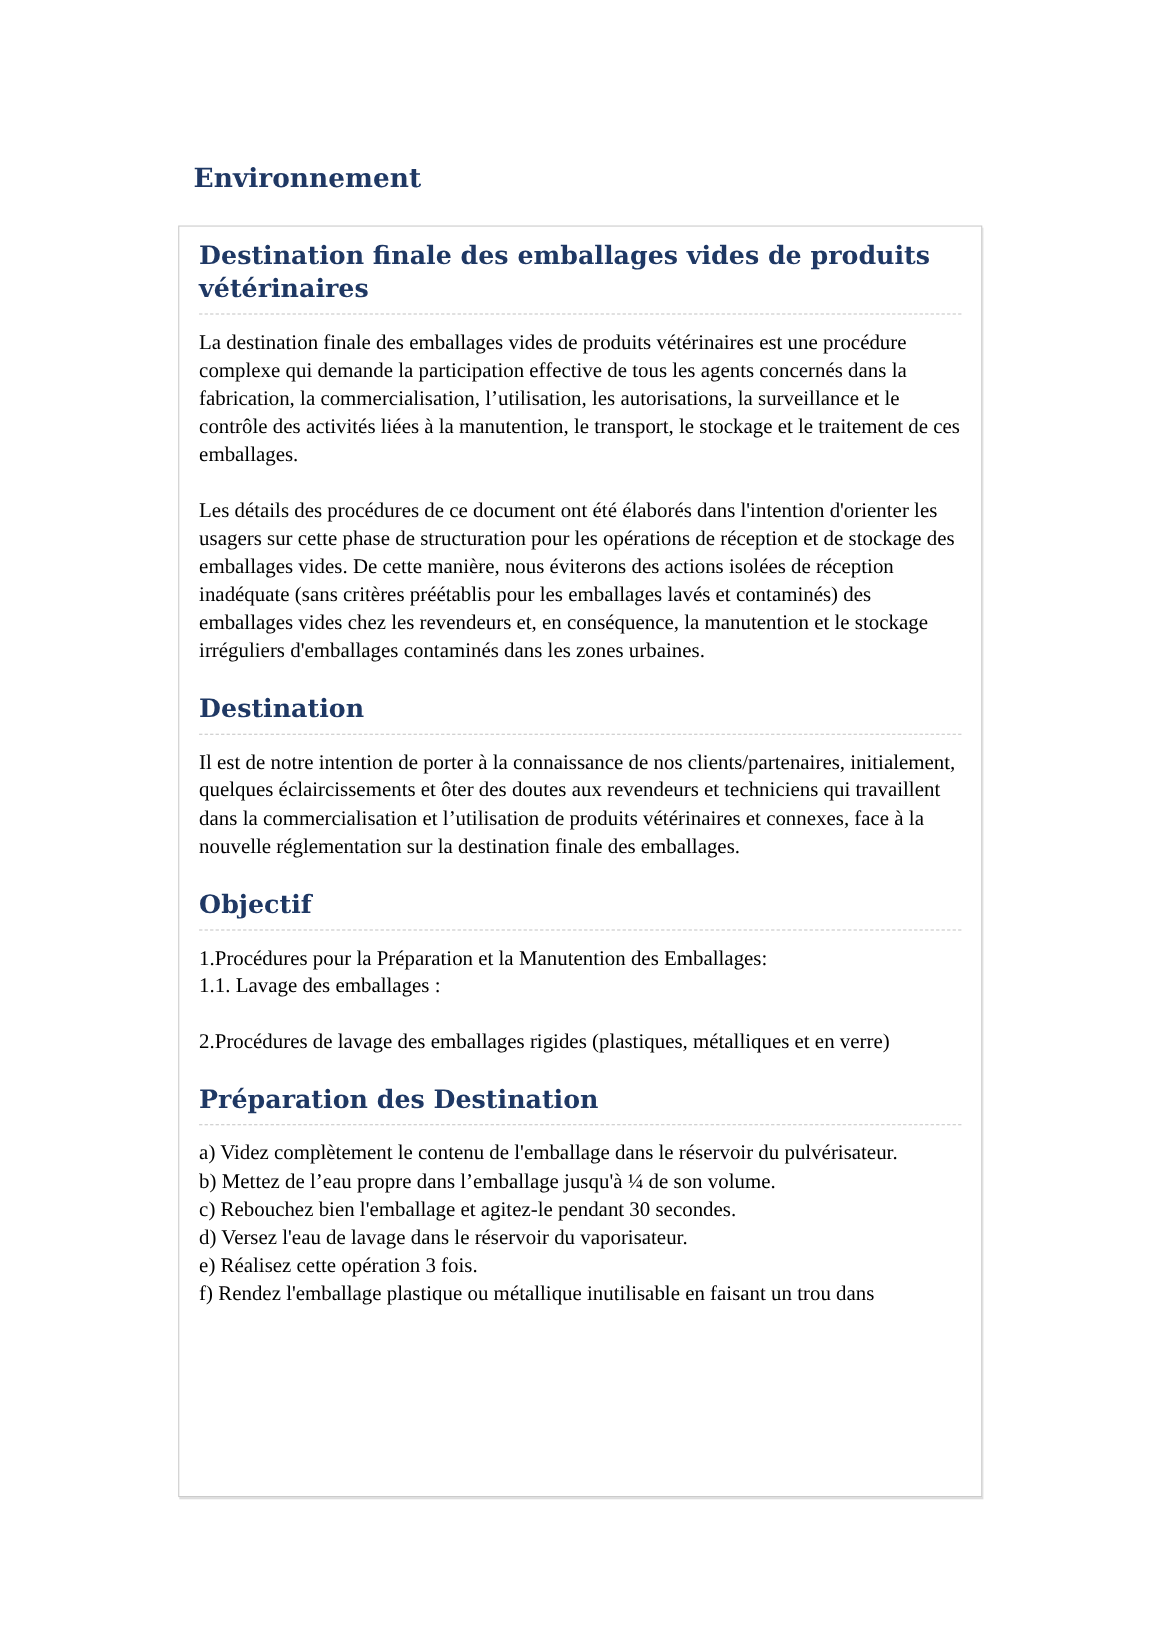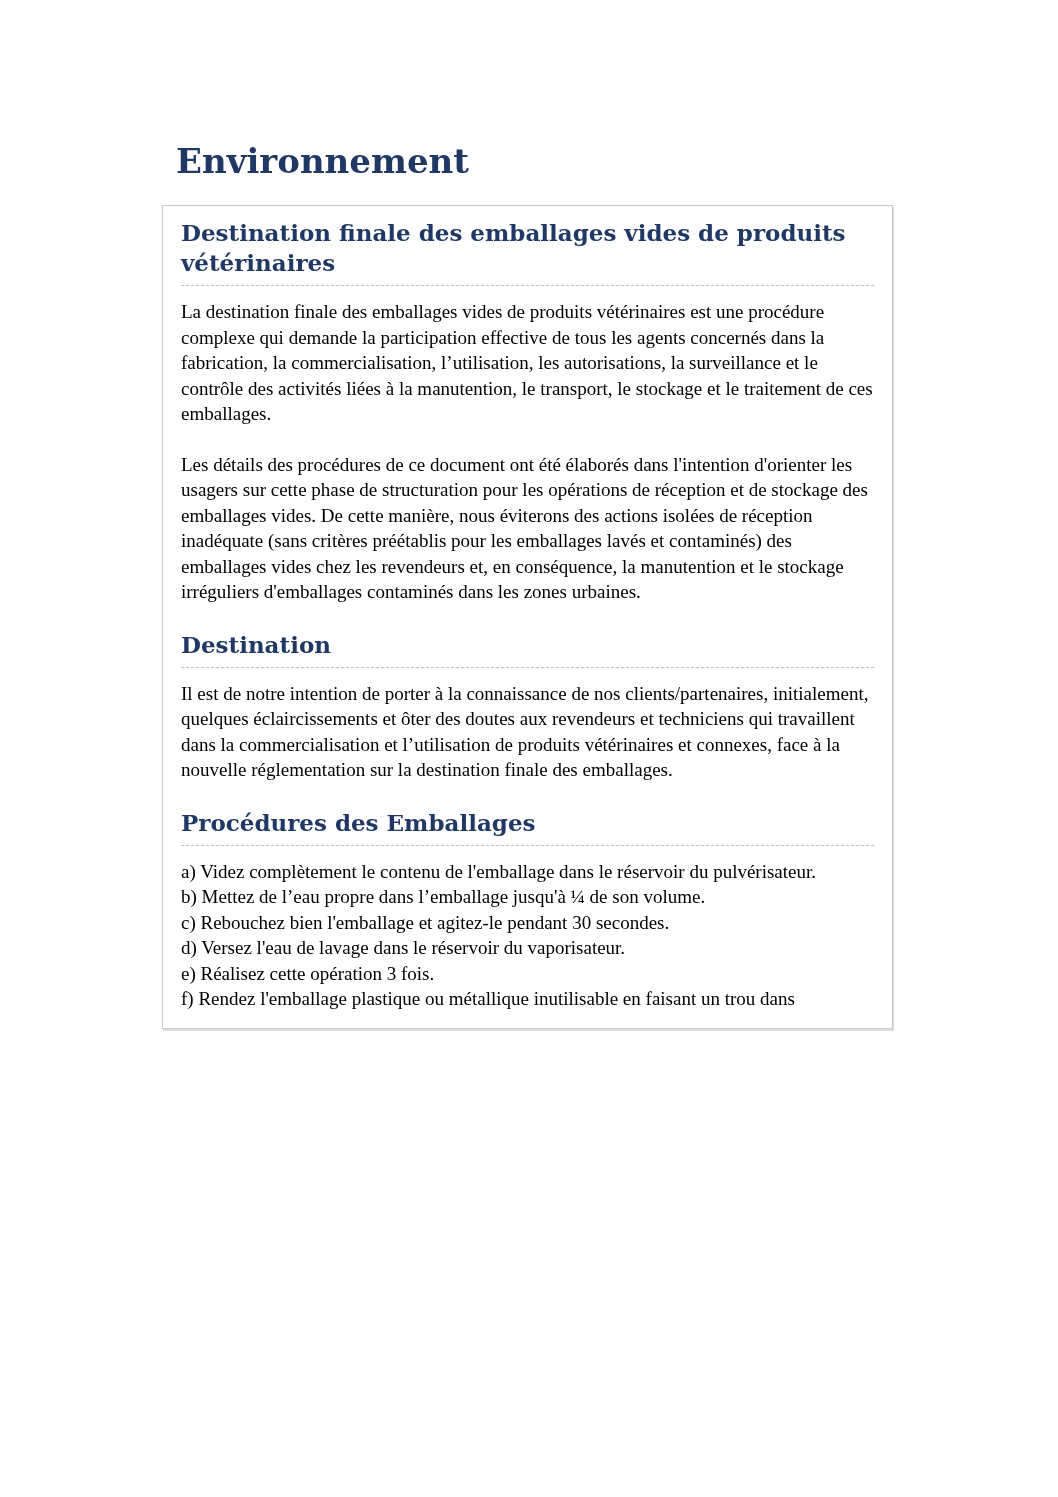--- a/index.html
+++ b/index.html
@@ -12,28 +12,28 @@
     height: 1497px;
     position: relative;
     overflow: hidden;
     font-family: "Liberation Serif", serif;
     color: #000000;
   }
   .page-title {
     margin: 144px 4px 26px 176px;
     font-family: "DejaVu Serif", serif;
     font-weight: bold;
-    font-size: 34px;
+    font-size: 24px;
     line-height: 35px;
     color: #1f3864;
   }
   .content-box {
     margin-left: 162px;
     width: 731px;
-    height: 824px;
+    height: 1156px;
     box-sizing: border-box;
     border: 1px solid #cbcbcb;
     box-shadow: 1px 2px 0 #dedede;
     padding: 8px 18px 16px 18px;
     overflow: hidden;
     background: #ffffff;
   }
   .section-heading {
     font-family: "DejaVu Serif", serif;
     font-weight: bold;
@@ -68,23 +68,29 @@
     <h2 class="section-heading">Destination finale des emballages vides de produits vétérinaires</h2>
     <p class="body-paragraph">La destination finale des emballages vides de produits vétérinaires est une procédure complexe qui demande la participation effective de tous les agents concernés dans la fabrication, la commercialisation, l’utilisation, les autorisations, la surveillance et le contrôle des activités liées à la manutention, le transport, le stockage et le traitement de ces emballages.</p>
     <p class="body-paragraph">Les détails des procédures de ce document ont été élaborés dans l'intention d'orienter les usagers sur cette phase de structuration pour les opérations de réception et de stockage des emballages vides. De cette manière, nous éviterons des actions isolées de réception inadéquate (sans critères préétablis pour les emballages lavés et contaminés) des emballages vides chez les revendeurs et, en conséquence, la manutention et le stockage irréguliers d'emballages contaminés dans les zones urbaines.</p>
   </section>
 
   <section class="article-section">
     <h2 class="section-heading">Destination</h2>
     <p class="body-paragraph">Il est de notre intention de porter à la connaissance de nos clients/partenaires, initialement, quelques éclaircissements et ôter des doutes aux revendeurs et techniciens qui travaillent dans la commercialisation et l’utilisation de produits vétérinaires et connexes, face à la nouvelle réglementation sur la destination finale des emballages.</p>
   </section>
 
+  <section class="article-section">
+    <h2 class="section-heading">Objectif</h2>
+    <p class="body-paragraph">1.Procédures pour la Préparation et la Manutention des Emballages:
+1.1. Lavage des emballages :</p>
+    <p class="body-paragraph">2.Procédures de lavage des emballages rigides (plastiques, métalliques et en verre)</p>
+  </section>
 
   <section class="article-section">
-    <h2 class="section-heading">Procédures des Emballages</h2>
+    <h2 class="section-heading">Préparation des Destination</h2>
     <p class="body-paragraph">a) Videz complètement le contenu de l'emballage dans le réservoir du pulvérisateur.
 b) Mettez de l’eau propre dans l’emballage jusqu'à ¼ de son volume.
 c) Rebouchez bien l'emballage et agitez-le pendant 30 secondes.
 d) Versez l'eau de lavage dans le réservoir du vaporisateur.
 e) Réalisez cette opération 3 fois.
 f) Rendez l'emballage plastique ou métallique inutilisable en faisant un trou dans</p>
   </section>
 
 </div>
 

